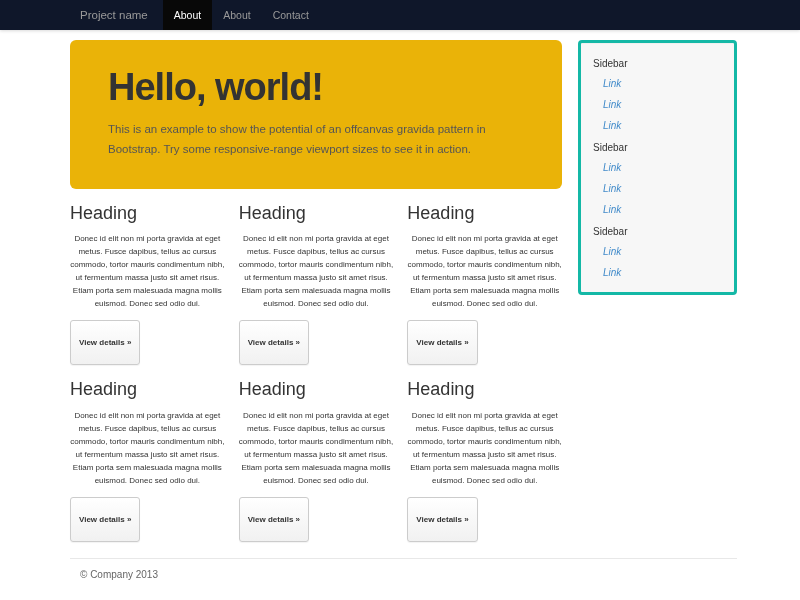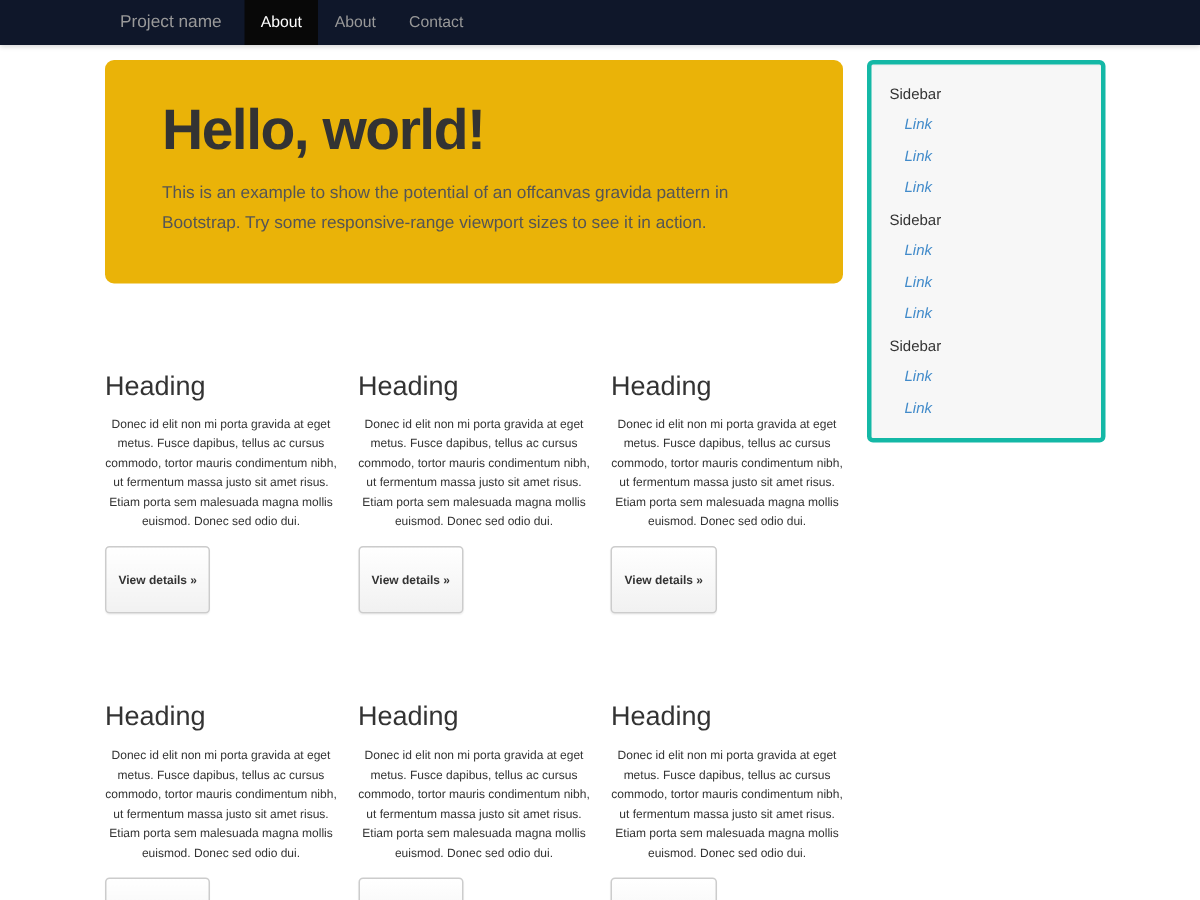--- a/index.html
+++ b/index.html
@@ -35,21 +35,21 @@
   
   .hero { background: #eab308; border-radius: 6px; padding: 26px 38px 30px; }
   .hero h1 {
     margin: 0; font-size: 38px; font-weight: bold; color: #333333;
     letter-spacing: -1px; line-height: 1.15;
   }
   .hero p { margin: 9px 0 0; font-size: 11.5px; line-height: 20px; color: #555555; }
 
   
   .cards-row { display: flex; gap: 14px; margin-top: 14px; }
-  .card { width: 155px; margin-top: 44px; }
+  .card { width: 155px; }
   .card h2 { margin: 0 0 8px; font-size: 18px; font-weight: 500; color: #333333; line-height: 1.2; }
   .card p { margin: 0 0 10px; font-size: 8px; line-height: 13px; color: #333333; text-align: center; }
   .btn {
     display: inline-block; font-family: inherit;
     font-size: 8px; font-weight: bold; color: #333333;
     background: linear-gradient(#ffffff, #f1f1f1);
     border: 1px solid #cccccc; border-radius: 3px;
     padding: 17px 8px; cursor: pointer; text-decoration: none;
     box-shadow: 0 1px 1px rgba(0,0,0,.05);
   }

